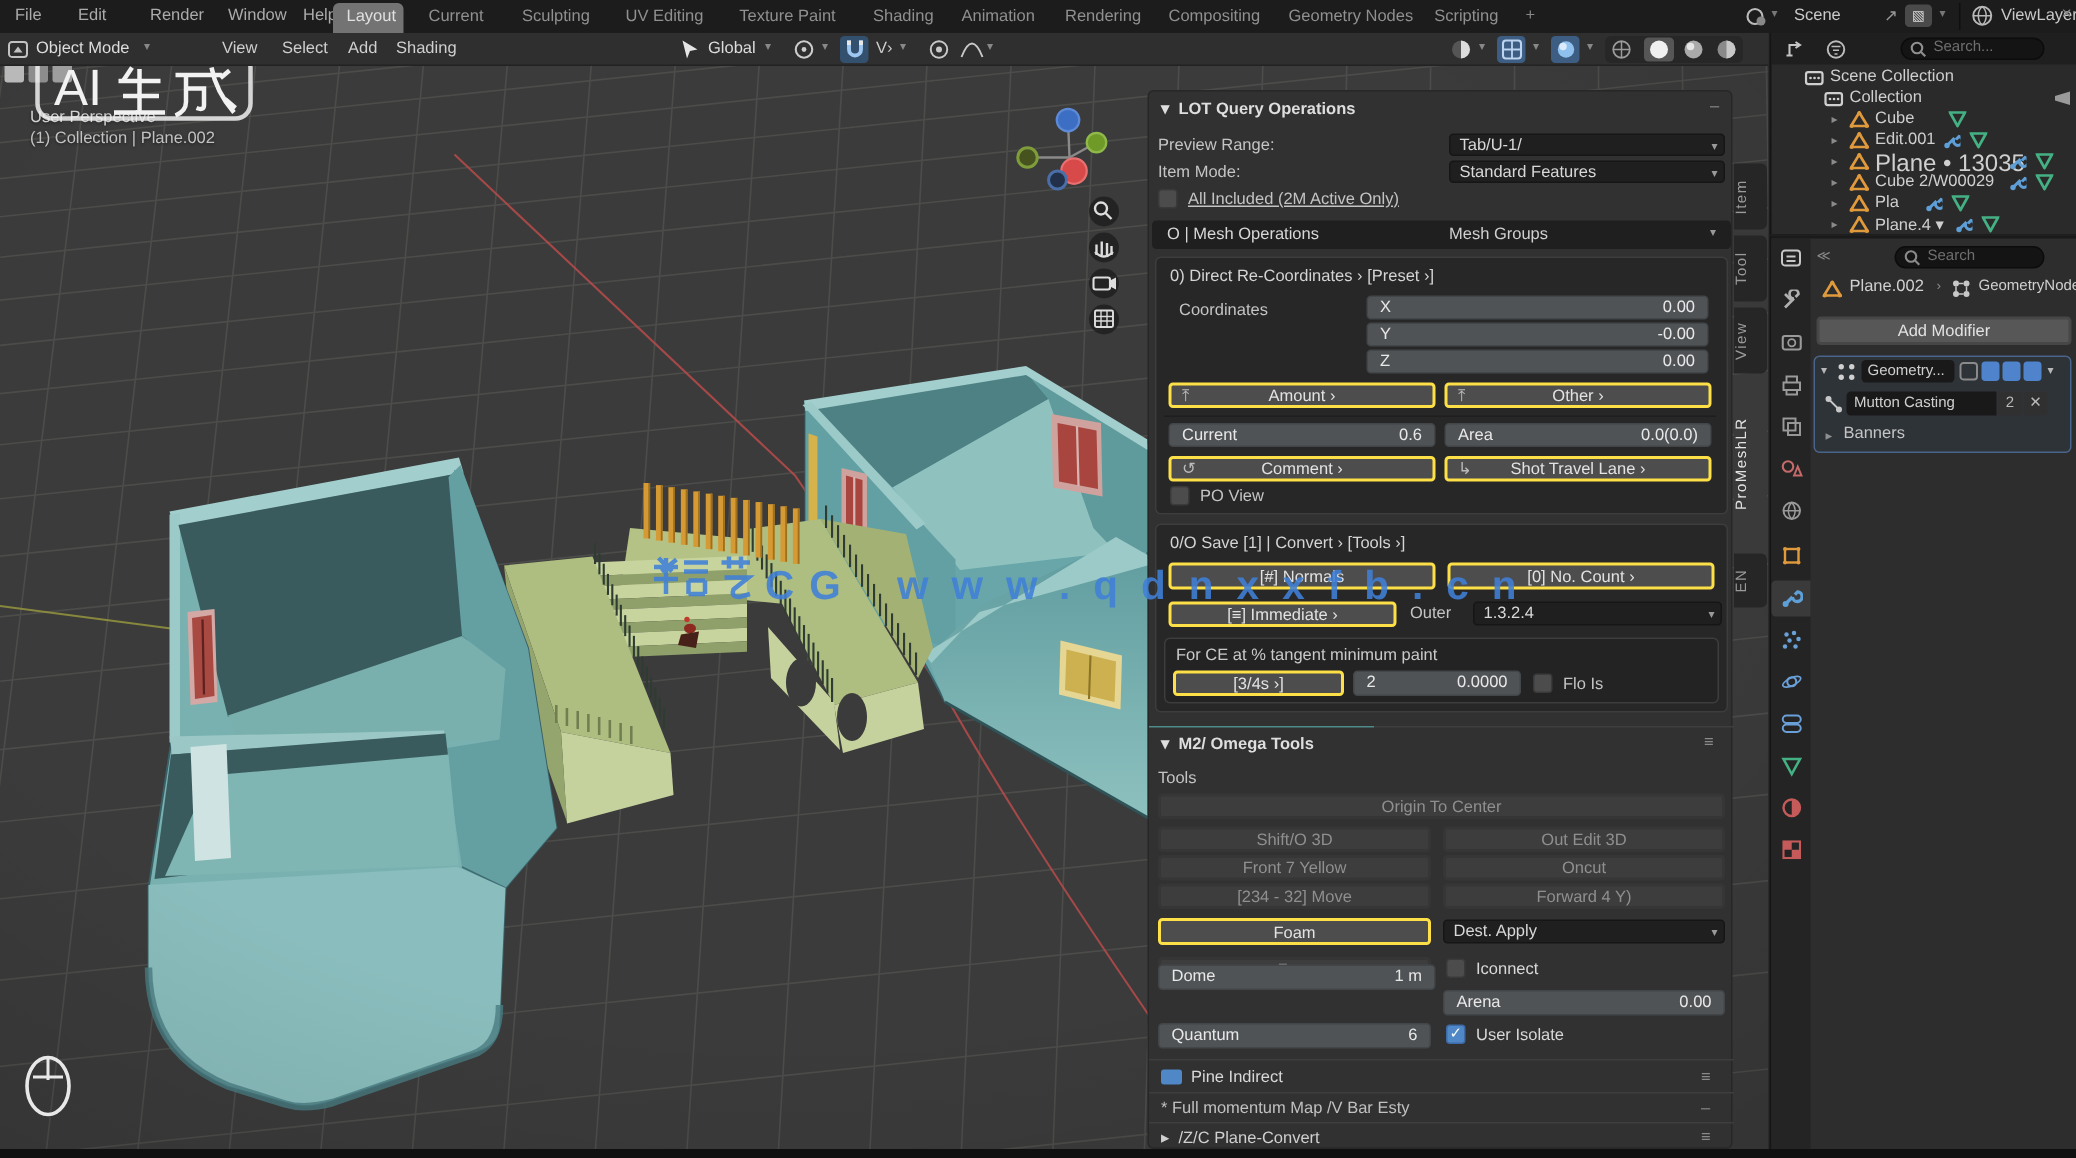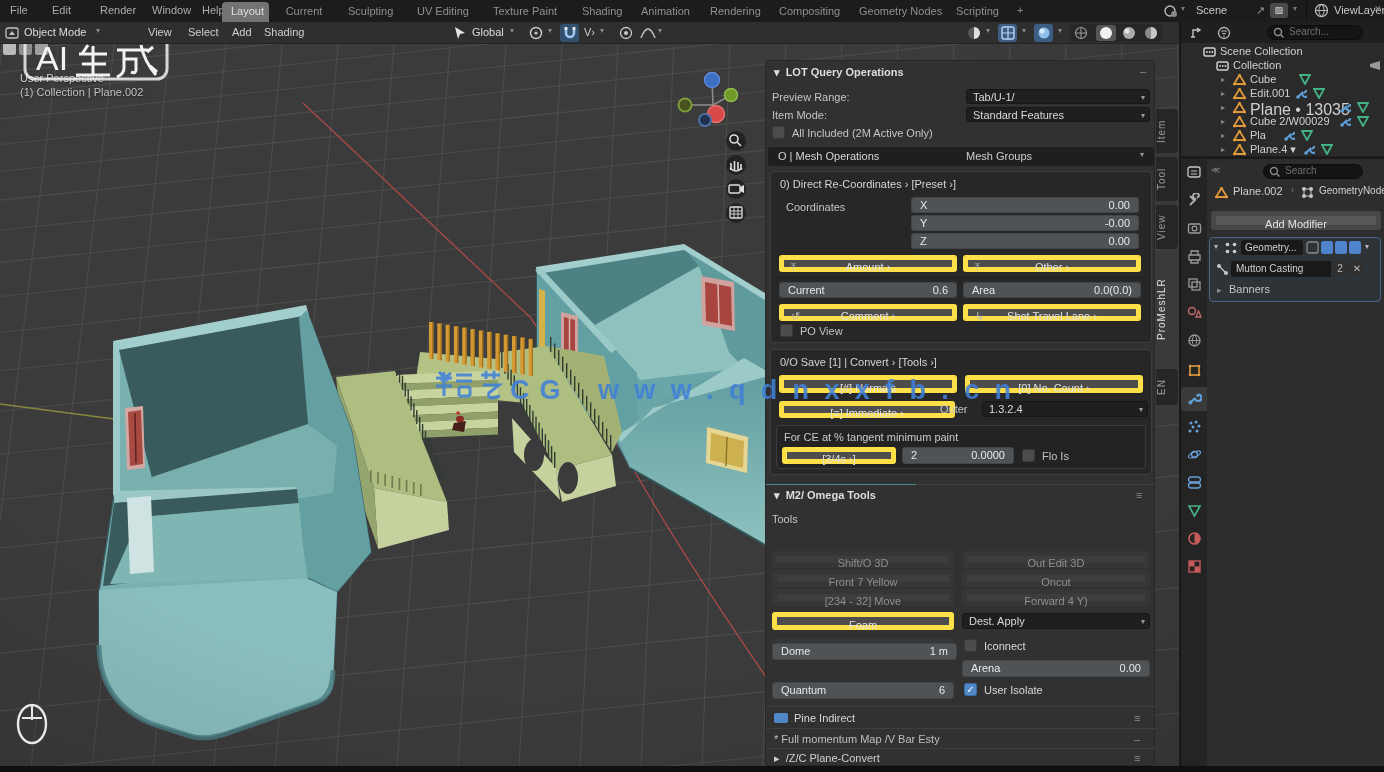--- a/index.html
+++ b/index.html
@@ -16,21 +16,21 @@
 #vphead span{position:absolute;top:4px}
 .ovl{position:absolute;color:#d2d2d2;font-size:11px;text-shadow:0 1px 2px rgba(0,0,0,.5)}
 #npanel{position:absolute;left:765px;top:38px;width:390px;height:706px;background:#313131;
  border:1px solid #272727;border-radius:4px;color:#c8c8c8;font-size:11px}
 #npanel .lbl{position:absolute;color:#c4c4c4}
 #npanel .hdr{position:absolute;color:#dedede;font-weight:bold}
 .drop{position:absolute;background:#1f1f1f;border:1px solid #161616;border-radius:3px;
  color:#d8d8d8;line-height:14px;padding:0 6px;font-size:11px}
 .drop .ar{position:absolute;right:4px;top:0;color:#9a9a9a;font-size:8px;line-height:14px}
 .btn{position:absolute;background:#4d4d4d;border-radius:3px;color:#e2e2e2;text-align:center;
- font-size:11px;border:5px solid #fde047}
+ font-size:11px;border:2px solid #fde047}
 .btn.dim{background:#3d3d3d;color:#8f8f8f;border-color:#363636}
 .val{position:absolute;background:#4f5355;border-radius:3px;color:#e8e8e8;font-size:11px;
  border:1px solid #424648}
 .val .l{position:absolute;left:8px}.val .r{position:absolute;right:8px}
 .chk{position:absolute;width:13px;height:13px;background:#4c4c4c;border:1px solid #3a3a3a;border-radius:2.5px}
 .chk.on{background:#4f87c7;border-color:#3d6ba5;color:#fff;font-size:10px;line-height:12px;text-align:center}
 .box{position:absolute;background:#272727;border:1px solid #3d3d3d;border-radius:4px}
 .sbar{position:absolute;background:#1f1f1f;border-radius:3px}
 #outliner{position:absolute;left:1180px;top:22px;width:204px;height:134px;background:#2a2a2a;
  color:#c8c8c8;font-size:11px;border-left:1px solid #151515}
@@ -419,21 +419,21 @@
       </svg>
     </div>
 <div id="npanel">
       <div class="hdr" style="left:8px;top:5px;">▾&nbsp; LOT Query Operations</div>
       <div class="lbl" style="left:374px;top:4px;color:#8a8a8a">–</div>
       <div class="lbl" style="left:6px;top:30px;">Preview Range:</div>
       <div class="drop" style="left:200px;top:28px;width:184px;height:15px;line-height:14px">Tab/U-1/<span class="ar" style="line-height:15px">▾</span></div>
       <div class="lbl" style="left:6px;top:48px;">Item Mode:</div>
       <div class="drop" style="left:200px;top:46px;width:184px;height:15px;line-height:14px">Standard Features<span class="ar" style="line-height:15px">▾</span></div>
       <div class="chk" style="left:6px;top:65px"></div>
-      <div class="lbl" style="left:26px;top:66px;">All Included (2M Active Only)</div>
+      <div class="lbl" style="left:26px;top:66px;text-decoration:underline;">All Included (2M Active Only)</div>
       <div class="sbar" style="left:2px;top:86px;width:386px;height:19px"></div>
       <div class="lbl" style="left:12px;top:89px;color:#d8d8d8">O | Mesh Operations</div>
       <div class="lbl" style="left:200px;top:89px;color:#d0d0d0">Mesh Groups</div>
       <div class="lbl" style="left:374px;top:89px;color:#999;font-size:8px">▾</div>
       <div class="box" style="left:4px;top:110px;width:382px;height:172px"></div>
       <div class="lbl" style="left:14px;top:117px;color:#d4d4d4">0) Direct Re-Coordinates › [Preset ›]</div>
       <div class="lbl" style="left:20px;top:140px;">Coordinates</div>
       <div class="val" style="left:145px;top:136px;width:228px;height:16px;line-height:14px">
         <span class="l">X</span>
         <span class="r">0.00</span>
@@ -458,37 +458,38 @@
         <span class="r">0.0(0.0)</span>
       </div>
       <div class="btn" style="left:13px;top:243px;width:178px;height:17px;line-height:15px"><span style="position:absolute;left:7px;color:#bbb">↺</span>Comment ›</div>
       <div class="btn" style="left:197px;top:243px;width:178px;height:17px;line-height:15px"><span style="position:absolute;left:7px;color:#bbb">↳</span>Shot Travel Lane ›</div>
       <div class="chk" style="left:14px;top:263px"></div>
       <div class="lbl" style="left:34px;top:264px;">PO View</div>
       <div class="box" style="left:4px;top:288px;width:382px;height:126px"></div>
       <div class="lbl" style="left:14px;top:295px;color:#d4d4d4">0/O Save [1] | Convert › [Tools ›]</div>
       <div class="btn" style="left:13px;top:314px;width:178px;height:18px;line-height:16px">[#] Normals</div>
       <div class="btn" style="left:199px;top:314px;width:178px;height:18px;line-height:16px">[0] No. Count ›</div>
-      <div class="btn" style="left:13px;top:340px;width:176px;height:17px;line-height:15px">[≡] Immediate ›</div>
+      <div class="btn" style="left:13px;top:340px;width:152px;height:17px;line-height:15px">[≡] Immediate ›</div>
       <div class="lbl" style="left:174px;top:342px;">Outer</div>
       <div class="drop" style="left:216px;top:340px;width:166px;height:16px;line-height:15px">1.3.2.4<span class="ar" style="line-height:16px">▾</span></div>
       <div class="box" style="left:10px;top:364px;width:370px;height:44px;background:#232323"></div>
       <div class="lbl" style="left:18px;top:370px;color:#cacaca">For CE at % tangent minimum paint</div>
       <div class="btn" style="left:16px;top:386px;width:114px;height:17px;line-height:15px">[3/4s ›]</div>
       <div class="val" style="left:136px;top:386px;width:112px;height:17px;line-height:15px">
         <span class="l">2</span>
         <span class="r">0.0000</span>
       </div>
       <div class="chk" style="left:256px;top:388px"></div>
       <div class="lbl" style="left:276px;top:389px;">Flo Is</div>
       <div style="position:absolute;left:0px;top:423px;width:150px;height:1px;background:#4e8a8a"></div>
       <div style="position:absolute;left:150px;top:423px;width:240px;height:1px;background:#3e3e3e"></div>
       <div class="hdr" style="left:8px;top:428px;">▾&nbsp; M2/ Omega Tools</div>
       <div class="lbl" style="left:370px;top:428px;color:#8a8a8a">≡</div>
       <div class="lbl" style="left:6px;top:452px;">Tools</div>
+      <div class="btn dim" style="left:6px;top:468px;width:378px;height:17px;line-height:15px">Origin To Center</div>
       <div class="btn dim" style="left:6px;top:490px;width:182px;height:17px;line-height:15px">Shift/O 3D</div>
       <div class="btn dim" style="left:196px;top:490px;width:188px;height:17px;line-height:15px">Out Edit 3D</div>
       <div class="btn dim" style="left:6px;top:509px;width:182px;height:17px;line-height:15px">Front 7 Yellow</div>
       <div class="btn dim" style="left:196px;top:509px;width:188px;height:17px;line-height:15px">Oncut</div>
       <div class="btn dim" style="left:6px;top:528px;width:182px;height:17px;line-height:15px">[234 - 32] Move</div>
       <div class="btn dim" style="left:196px;top:528px;width:188px;height:17px;line-height:15px">Forward 4 Y)</div>
       <div class="btn" style="left:6px;top:551px;width:182px;height:18px;line-height:16px">Foam</div>
       <div class="drop" style="left:196px;top:552px;width:188px;height:16px;line-height:15px">Dest. Apply<span class="ar" style="line-height:16px">▾</span></div>
       <div class="btn dim" style="left:6px;top:577px;width:182px;height:17px;line-height:15px">Free</div>
       <div class="chk" style="left:198px;top:578px"></div>

